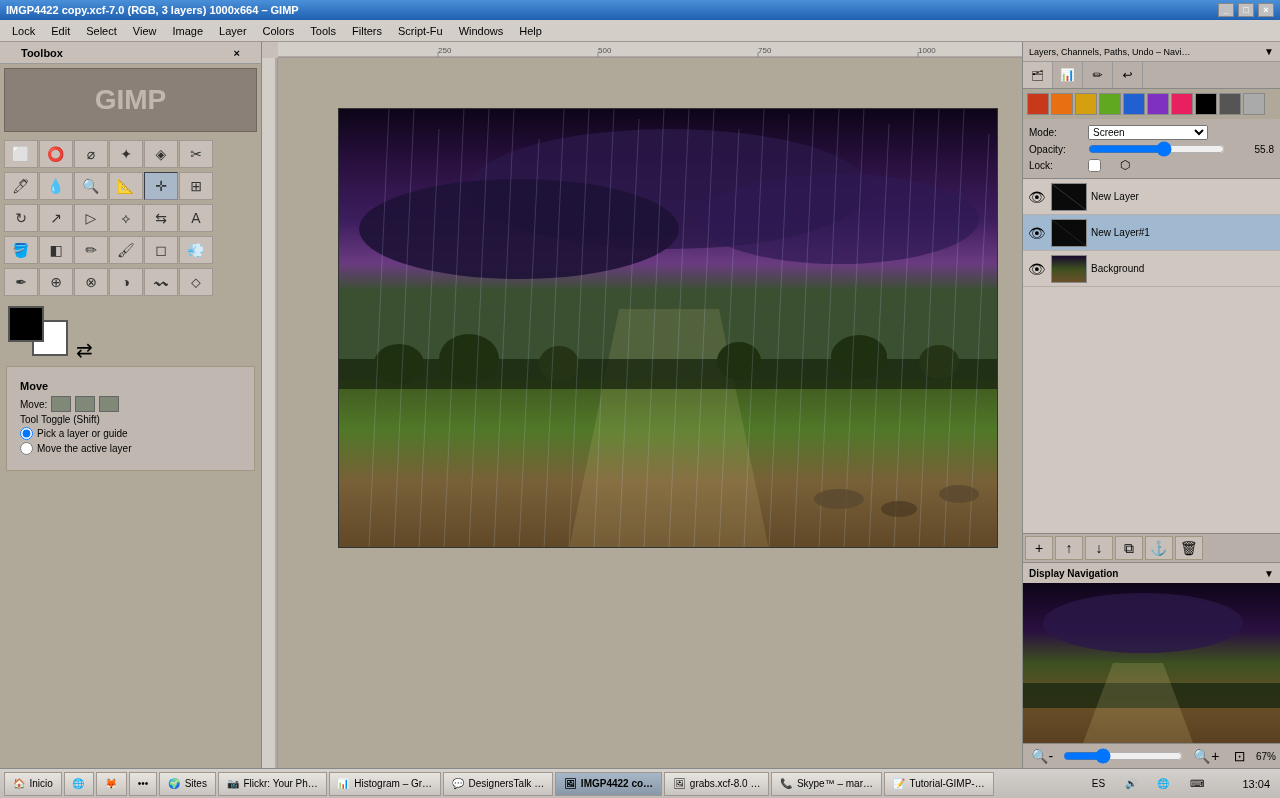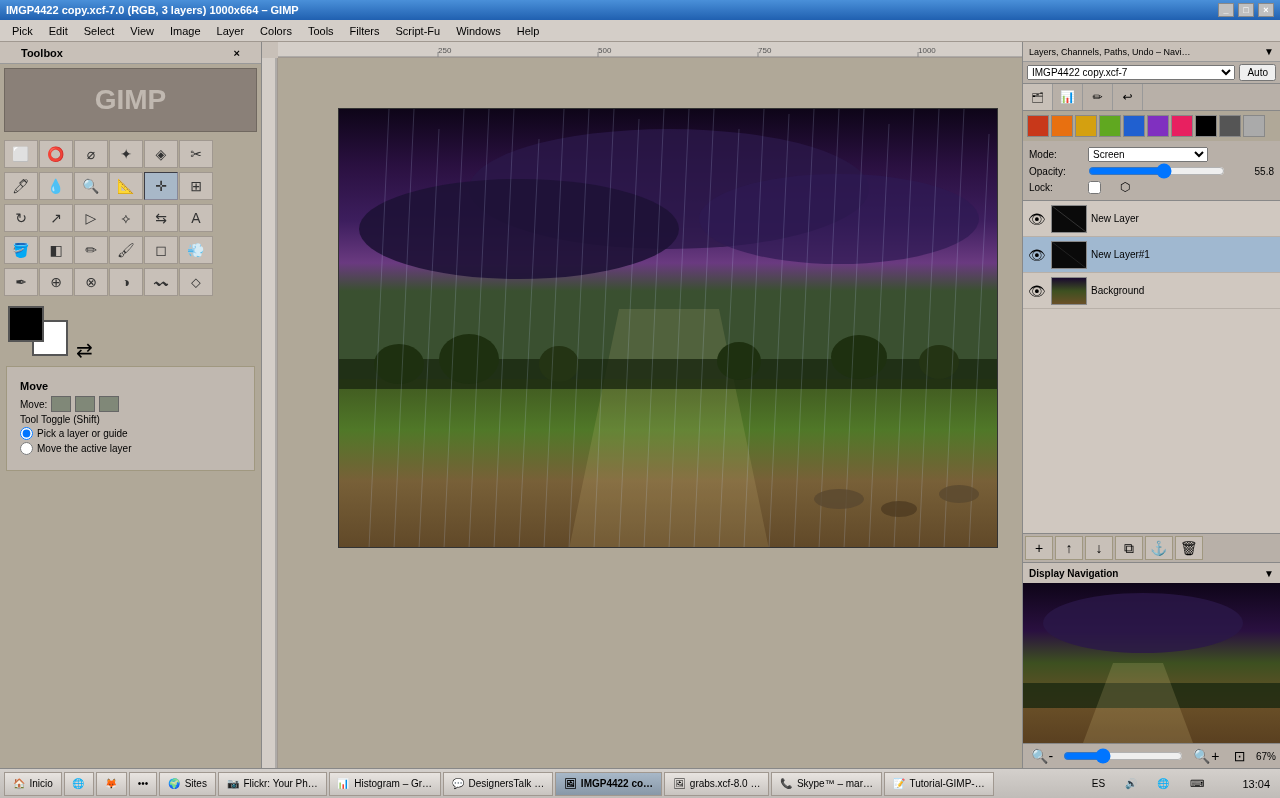--- a/index.html
+++ b/index.html
@@ -235,21 +235,21 @@
 <div id="titlebar">
   <span>IMGP4422 copy.xcf-7.0 (RGB, 3 layers) 1000x664 – GIMP</span>
   <div id="titlebar-buttons">
     <span>_</span>
     <span>□</span>
     <span>×</span>
   </div>
 </div>
 
 <div id="menubar">
-  <div class="menu-item">Pick</div>
+  <div class="menu-item">Lock</div>
   <div class="menu-item">Edit</div>
   <div class="menu-item">Select</div>
   <div class="menu-item">View</div>
   <div class="menu-item">Image</div>
   <div class="menu-item">Layer</div>
   <div class="menu-item">Colors</div>
   <div class="menu-item">Tools</div>
   <div class="menu-item">Filters</div>
   <div class="menu-item">Script-Fu</div>
   <div class="menu-item">Windows</div>
@@ -452,26 +452,20 @@
     </div>
   </div>
 
   <div id="right-panel">
 
     <div id="layers-header-bar">
       <span style="font-size:9px;">Layers, Channels, Paths, Undo – Navi…</span>
       <span style="cursor:pointer;">▼</span>
     </div>
 
-    <div style="display:flex; align-items:center; background:#b8b0a8; padding:2px 4px; border-bottom:1px solid #888; gap:4px;">
-      <select style="font-size:10px; flex:1;">
-        <option>IMGP4422 copy.xcf-7</option>
-      </select>
-      <button style="font-size:10px; padding:1px 6px;">Auto</button>
-    </div>
 
     <div id="layer-tabs">
       <div class="layer-tab active" title="Layers" style="font-size:10px;">🗂</div>
       <div class="layer-tab" title="Channels">📊</div>
       <div class="layer-tab" title="Paths">✏</div>
       <div class="layer-tab" title="Undo">↩</div>
     </div>
 
     <div id="color-squares">
       <div class="color-sq" style="background:#c8381a;"></div>

